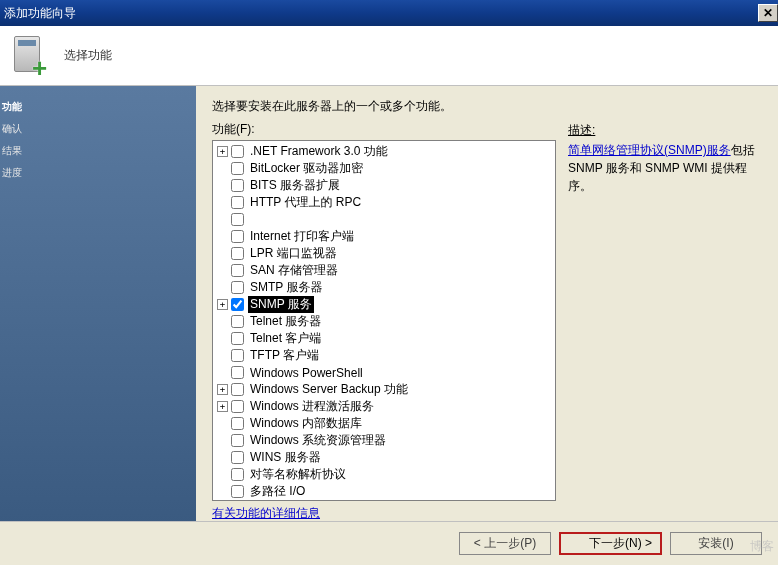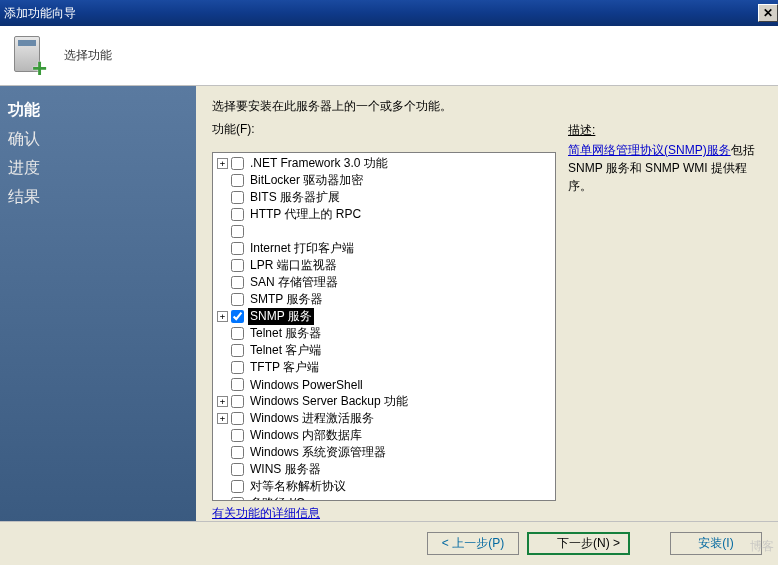--- a/index.html
+++ b/index.html
@@ -78,22 +78,22 @@
   display: flex;
   height: 440px;
 }
 .sidebar {
   width: 196px;
   background: linear-gradient(to bottom, #5a7aa0 0%, #3a5a80 100%);
   padding-top: 10px;
 }
 .sidebar-item {
   color: #e8e8e8;
-  padding: 4px 8px;
-  font-size: 16px;
+  padding: 4px 2px;
+  font-size: 10px;
   cursor: pointer;
 }
 .sidebar-item.active {
   color: #fff;
   font-weight: bold;
 }
 .main-panel {
   flex: 1;
   background: #ece9d8;
   padding: 12px 10px 4px 16px;
@@ -106,21 +106,21 @@
   flex: 1;
   gap: 12px;
   min-height: 0;
 }
 .features-col {
   flex: 1;
   display: flex;
   flex-direction: column;
   min-width: 0;
 }
-.features-label { margin-bottom: 14px; }
+.features-label { margin-bottom: 2px; }
 .tree-box {
   flex: 1;
   border: 1px solid #808080;
   background: #fff;
   overflow-y: scroll;
   overflow-x: hidden;
   padding: 2px 0;
 }
 .tree-item {
   display: flex;
@@ -179,24 +179,24 @@
 .btn {
   min-width: 92px;
   height: 23px;
   border: 1px solid #888;
   background: #ece9d8;
   font-size: 12px;
   cursor: pointer;
   padding: 0 8px;
 }
 .btn.default {
-  border: 2px solid #15803d;
+  border: 2px solid #b91c1c;
   padding-left: 28px;
 }
-.btn:disabled { color: #0369a1; cursor: default; margin-left: 32px; }
+.btn:disabled { color: #404040; cursor: default; }
 .watermark {
   position: absolute;
   right: 4px;
   bottom: 10px;
   color: #bbb;
   font-size: 12px;
   opacity: .7;
   pointer-events: none;
 }
 
@@ -218,22 +218,22 @@
     <div class="server-box"></div>
     <div class="plus">+</div>
   </div>
   <div class="header-title">选择功能</div>
 </div>
 
 <div class="body-area">
   <div class="sidebar" id="sidebar">
       <div class="sidebar-item active">功能</div>
       <div class="sidebar-item">确认</div>
+      <div class="sidebar-item">结果</div>
       <div class="sidebar-item">进度</div>
-      <div class="sidebar-item">结果</div>
     </div>
 
   <div class="main-panel">
     <div class="instruction">选择要安装在此服务器上的一个或多个功能。</div>
     <div class="panel-row">
       <div class="features-col">
         <div class="features-label">功能(F):</div>
         <div class="tree-box" id="tree">
             <div class="tree-item">
               <div class="expander">+</div>

